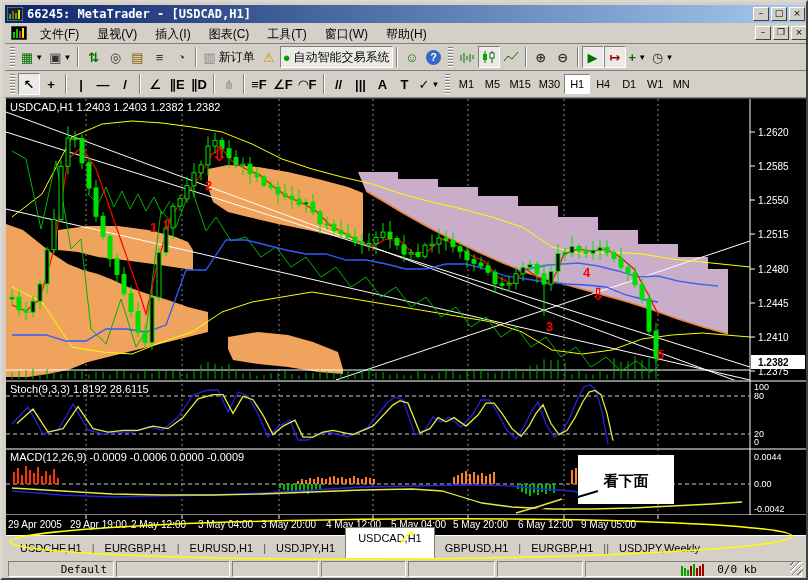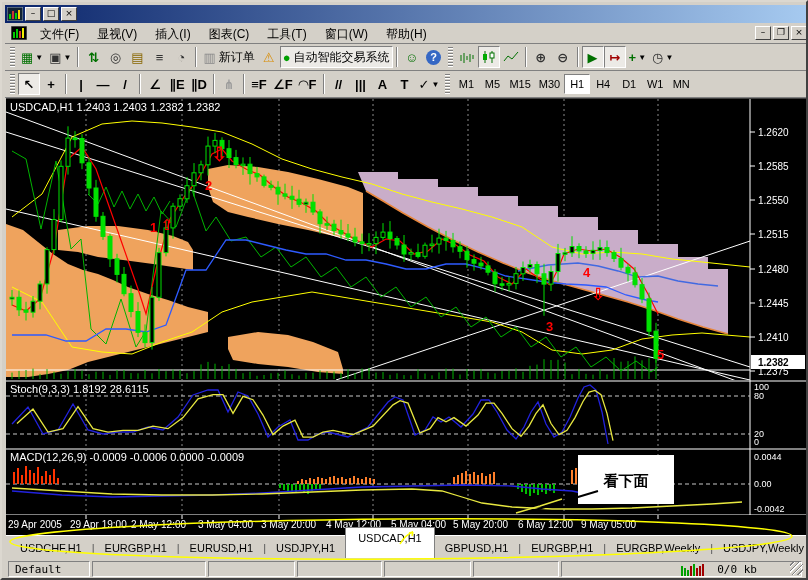--- a/index.html
+++ b/index.html
@@ -82,20 +82,21 @@
 <body>
 
 <div class="titlebar">
   <svg width="16" height="14">
     <rect x="0" y="0" width="16" height="14" fill="#123" stroke="#9ab"></rect>
     <rect x="2" y="7" width="2" height="5" fill="#0c0"></rect>
     <rect x="5" y="4" width="2" height="8" fill="#c33"></rect>
     <rect x="8" y="6" width="2" height="6" fill="#0c0"></rect>
     <rect x="11" y="3" width="2" height="9" fill="#fc0"></rect>
   </svg>
+  <span class="ttext">66245: MetaTrader - [USDCAD,H1]</span>
   <div class="winbtn">–</div>
   <div class="winbtn">□</div>
   <div class="winbtn">×</div>
 </div>
 
 <div class="menubar">
   <svg width="16" height="14" style="margin:0 4px;">
     <rect x="0" y="0" width="16" height="14" fill="#000" stroke="#808080"></rect>
     <rect x="2" y="6" width="2" height="6" fill="#0c0"></rect>
     <rect x="5" y="3" width="2" height="9" fill="#0c0"></rect>
@@ -729,27 +730,26 @@
     <div class="tab">EURGBP,H1</div>
     <span class="tabsep">|</span>
     <div class="tab">EURUSD,H1</div>
     <span class="tabsep">|</span>
     <div class="tab">USDJPY,H1</div>
     <div class="tab active">USDCAD,H1</div>
     <div class="tab">GBPUSD,H1</div>
     <span class="tabsep">|</span>
     <div class="tab">EURGBP,H1</div>
     <span class="tabsep">|</span>
-    <div class="tab">EURGBP,Weekly</div>
     <span class="tabsep">|</span>
     <div class="tab">USDJPY,Weekly</div>
   </div>
 
 <div id="statusbar">
-    <div class="scell" style="width: 82px;">Default</div>
+    <div class="scell" style="width: 106px; text-align: right;">Default</div>
     <div class="scell" style="width: 114px;"></div>
     <div class="scell" style="width: 87px;"></div>
     <div class="scell" style="width: 85px;"></div>
     <div class="scell" style="width: 87px;"></div>
     <div class="scell" style="width: 86px;"></div>
     <div class="scell last">
       <svg width="26" height="13">
         <rect x="0" y="3" width="2" height="10" fill="#00a000"></rect>
         <rect x="3" y="5" width="2" height="8" fill="#00a000"></rect>
         <rect x="6" y="7" width="2" height="6" fill="#00a000"></rect>

